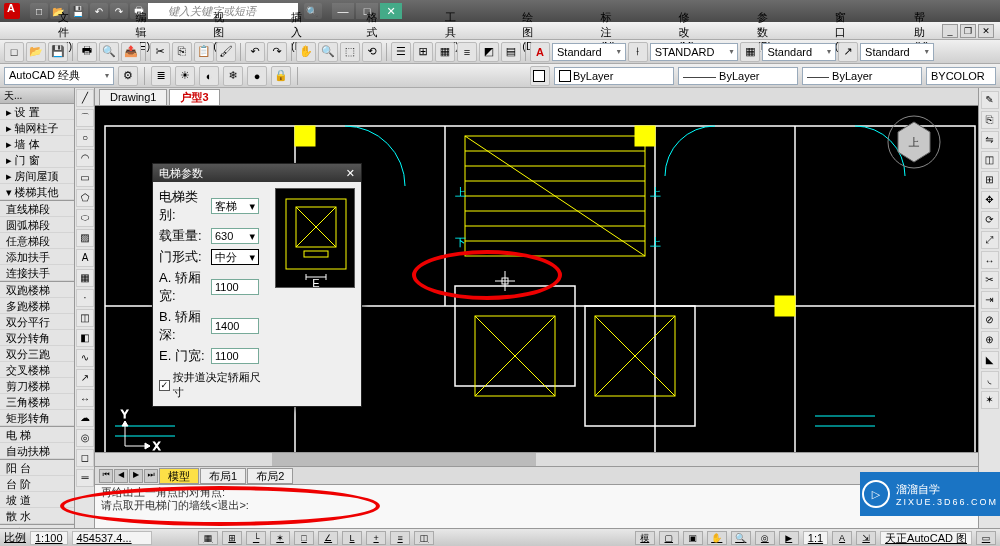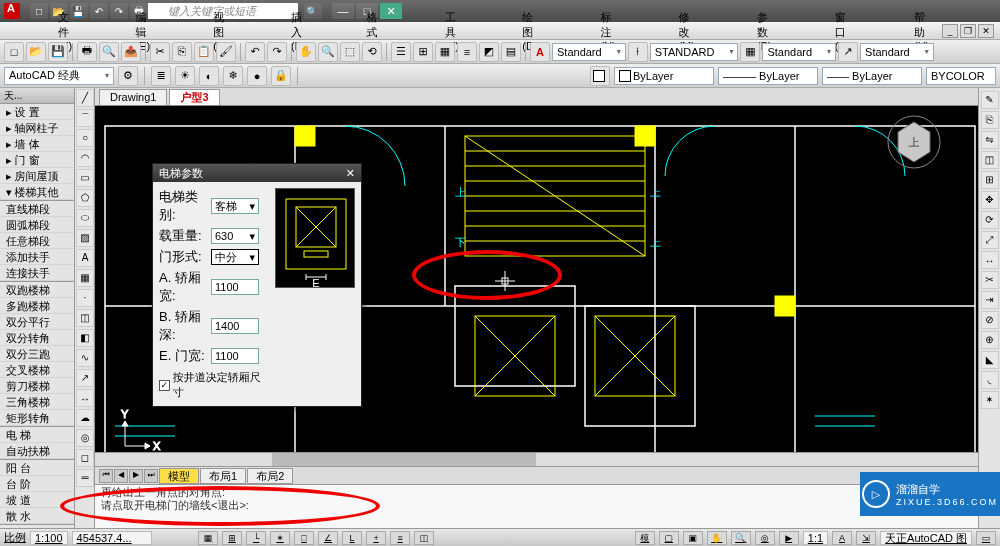--- a/index.html
+++ b/index.html
@@ -22,21 +22,21 @@
 .menubar .mdi-btn { width: 16px; height: 14px; background: #ddd; border: 1px solid #999; font-size: 9px; text-align: center; line-height: 12px; }
 
 .toolbar-row { height: 24px; background: linear-gradient(#f0f0f0,#d0d0d0); border-bottom: 1px solid #aaa; display: flex; align-items: center; padding: 0 4px; gap: 2px; }
 .tb-btn { width: 20px; height: 20px; background: #e4e4e4; border: 1px solid #bbb; border-radius: 2px; display: flex; align-items: center; justify-content: center; font-size: 11px; }
 .tb-sep { width: 1px; height: 18px; background: #aaa; margin: 0 2px; }
 .tb-combo { height: 18px; background: #fff; border: 1px solid #9ab; padding: 0 4px; min-width: 70px; display: flex; align-items: center; justify-content: space-between; gap: 15px; }
 .tb-combo .arrow { font-size: 8px; color: #666; }
 .layer-swatch { width: 12px; height: 12px; background: #fff; border: 1px solid #000; margin-right: 2px; }
 
 .workspace-row { height: 24px; background: linear-gradient(#f0f0f0,#d0d0d0); border-bottom: 1px solid #aaa; display: flex; align-items: center; padding: 0 4px; gap: 4px; }
-.layer-combo { height: 18px; background: #fff; border: 1px solid #9ab; padding: 0 4px; width: 100px; display: flex; align-items: center; }
+.layer-combo { height: 18px; background: #fff; border: 1px solid #9ab; padding: 0 4px; width: 120px; display: flex; align-items: center; }
 
 .main-area { position: absolute; top: 88px; left: 0; right: 0; bottom: 18px; display: flex; }
 
 .left-panels { width: 75px; display: flex; flex-direction: column; background: #e4e4e4; border-right: 1px solid #999; }
 .left-panels .pal-title { height: 16px; background: linear-gradient(#ddd,#bbb); border-bottom: 1px solid #999; padding-left: 4px; line-height: 16px; font-size: 10px; }
 .left-panels .item { height: 16px; padding-left: 6px; line-height: 16px; font-size: 11px; white-space: nowrap; overflow: hidden; border-bottom: 1px solid #d4d4d4; }
 .left-toolcol { width: 20px; background: #e4e4e4; border-right: 1px solid #999; display: flex; flex-direction: column; }
 .left-toolcol .vbtn { width: 18px; height: 18px; margin: 1px; background: #e8e8e8; border: 1px solid #ccc; font-size: 10px; text-align: center; line-height: 16px; }
 
 .center-stack { flex: 1; display: flex; flex-direction: column; position: relative; }

